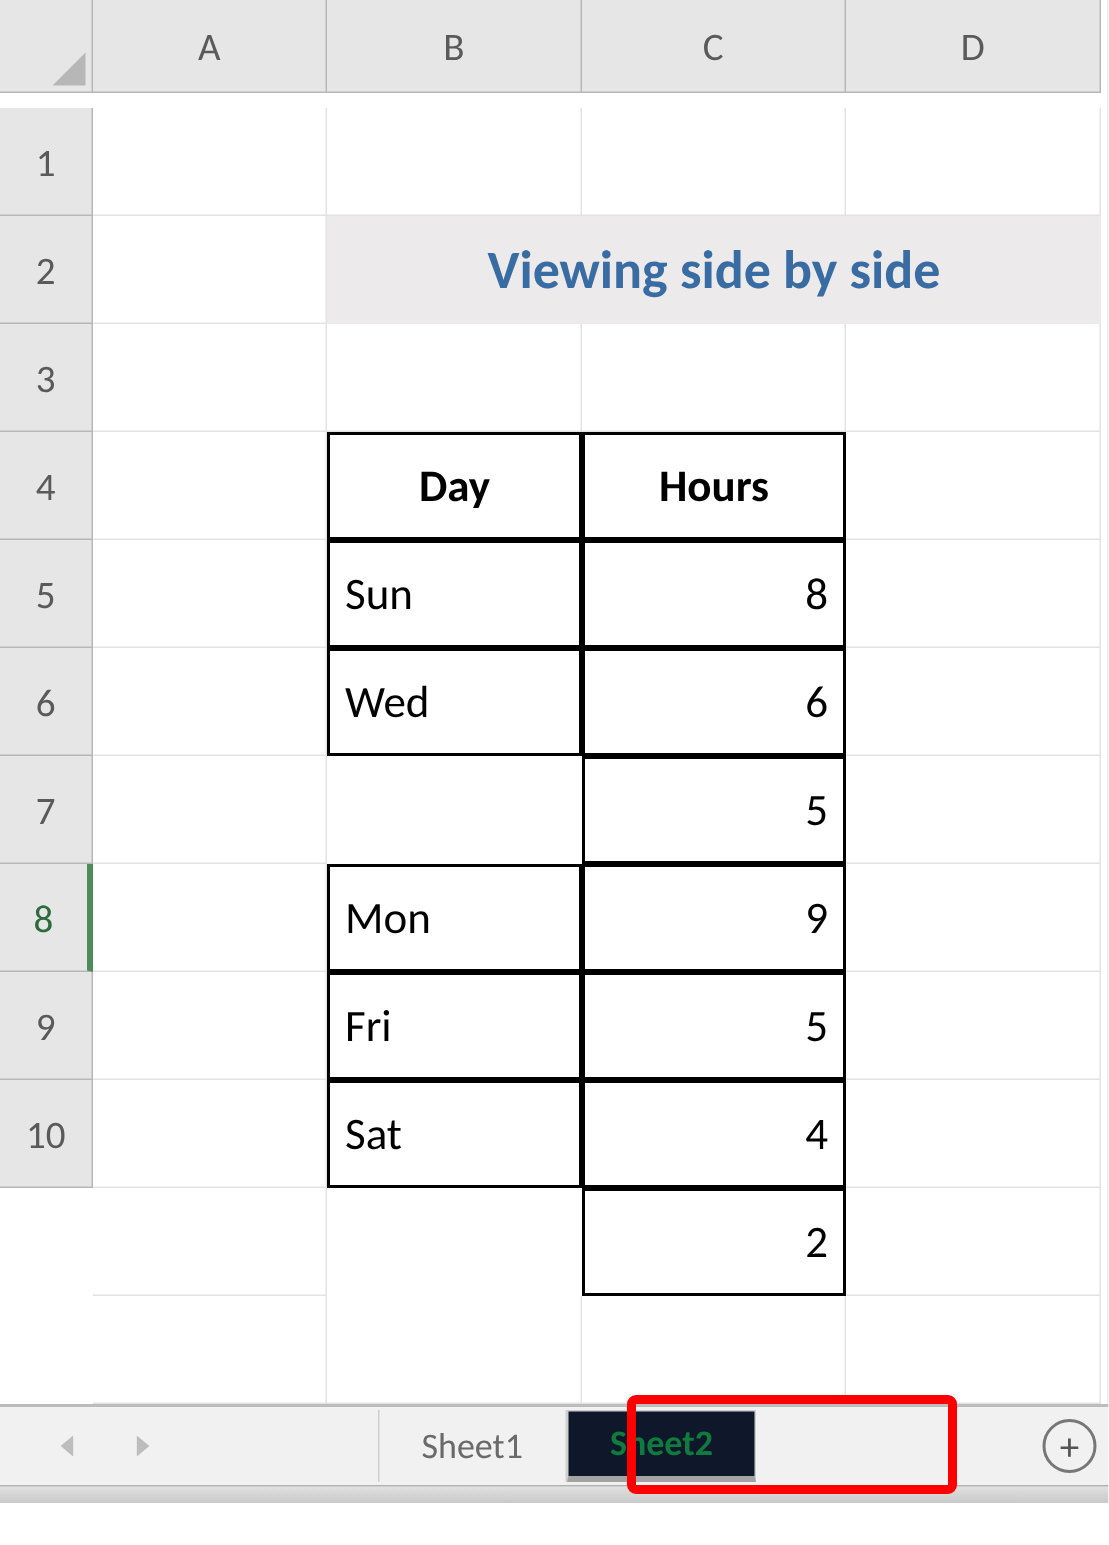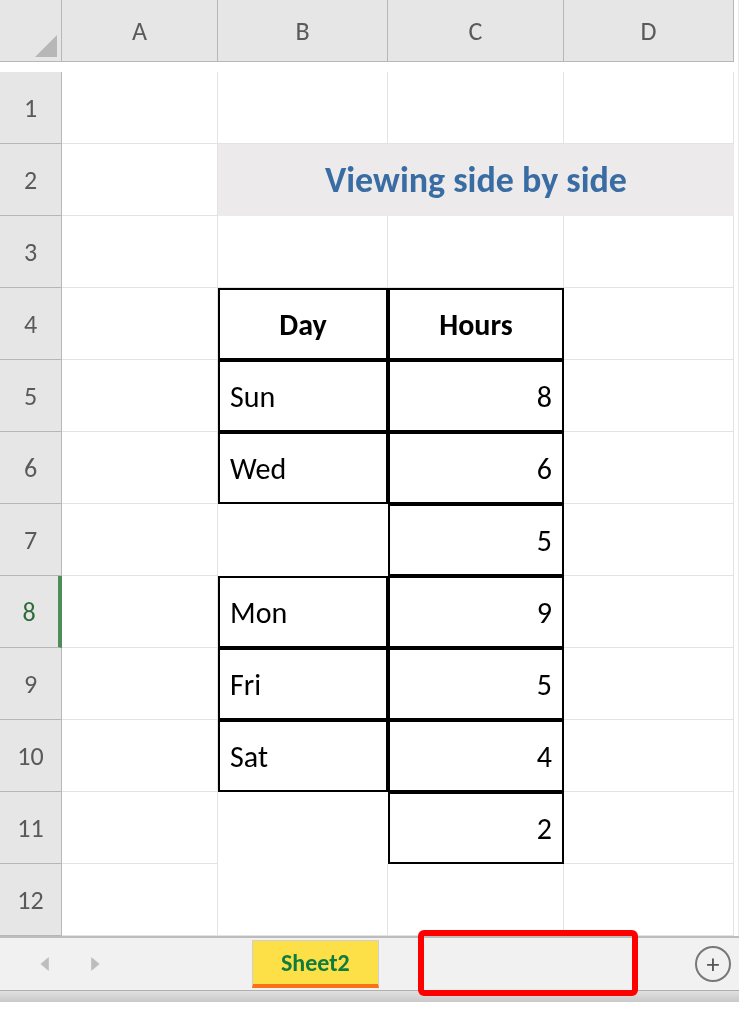--- a/index.html
+++ b/index.html
@@ -98,24 +98,24 @@
   }
   .tab {
     height: 48px;
     padding: 0 28px;
     display:flex; align-items:center;
     border-right:1px solid #cfcfcf;
     border-left:1px solid #cfcfcf;
     background:#f1f1f1;
   }
   .tab.active {
-    background:#fde047;
+    background:#0f172a;
     color:#0f7b3e;
     font-weight:700;
-    border-bottom:4px solid #f97316;
+    border-bottom:4px solid #a3a3a3;
     border-top:1px solid #cfcfcf;
   }
   .active-box{
     position:absolute;
     border:6px solid #ff0000;
     border-radius:6px;
     pointer-events:none;
   }
   .new-sheet{
     position:absolute;
@@ -155,22 +155,20 @@
   <div class="row-hdr" style="grid-row:2">1</div>
   <div class="row-hdr" style="grid-row:3">2</div>
   <div class="row-hdr" style="grid-row:4">3</div>
   <div class="row-hdr" style="grid-row:5">4</div>
   <div class="row-hdr" style="grid-row:6">5</div>
   <div class="row-hdr" style="grid-row:7">6</div>
   <div class="row-hdr" style="grid-row:8">7</div>
   <div class="row-hdr active" style="grid-row:9">8</div>
   <div class="row-hdr" style="grid-row:10">9</div>
   <div class="row-hdr" style="grid-row:11">10</div>
-  <div class="row-hdr" style="grid-row:12">11</div>
-  <div class="row-hdr" style="grid-row:13">12</div>
 
   <div class="cell" style="grid-row:2;grid-column:2"></div>
   <div class="cell" style="grid-row:3;grid-column:2"></div>
   <div class="cell" style="grid-row:4;grid-column:2"></div>
   <div class="cell" style="grid-row:5;grid-column:2"></div>
   <div class="cell" style="grid-row:6;grid-column:2"></div>
   <div class="cell" style="grid-row:7;grid-column:2"></div>
   <div class="cell" style="grid-row:8;grid-column:2"></div>
   <div class="cell" style="grid-row:9;grid-column:2"></div>
   <div class="cell" style="grid-row:10;grid-column:2"></div>
@@ -229,19 +227,20 @@
     <svg width="14" height="14" viewBox="0 0 10 10">
         <polygon points="7,0 7,10 1,5" fill="#bdbdbd"></polygon>
       </svg>
   </div>
   <div class="tab-nav">
     <svg width="14" height="14" viewBox="0 0 10 10">
         <polygon points="3,0 3,10 9,5" fill="#bdbdbd"></polygon>
       </svg>
   </div>
   <div style="width:130px"></div>
+  <div class="tab">Sheet1</div>
   <div class="tab active">Sheet2</div>
   <div class="new-sheet">
     <span>+</span>
   </div>
   <div class="active-box" style="left:418px;top:-8px;width:220px;height:66px"></div>
 </div>
 <div class="scroll-edge"></div>
 
 </body></html>

